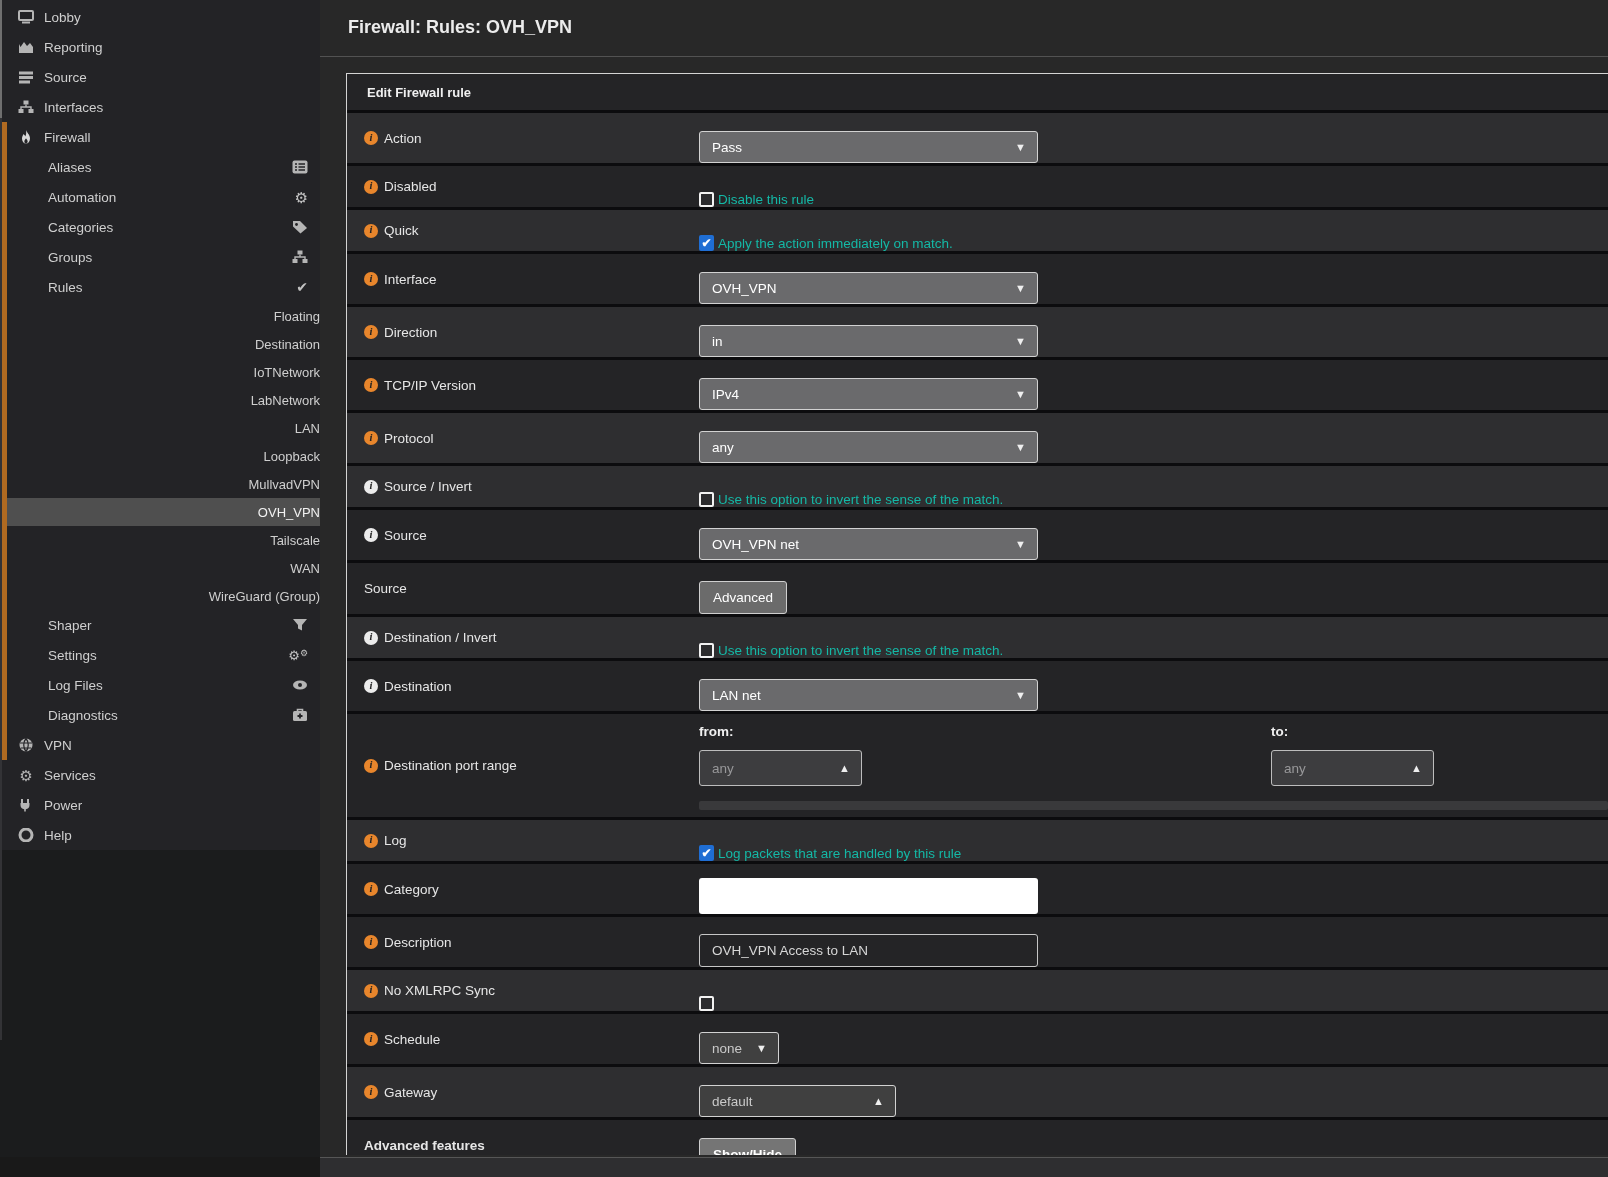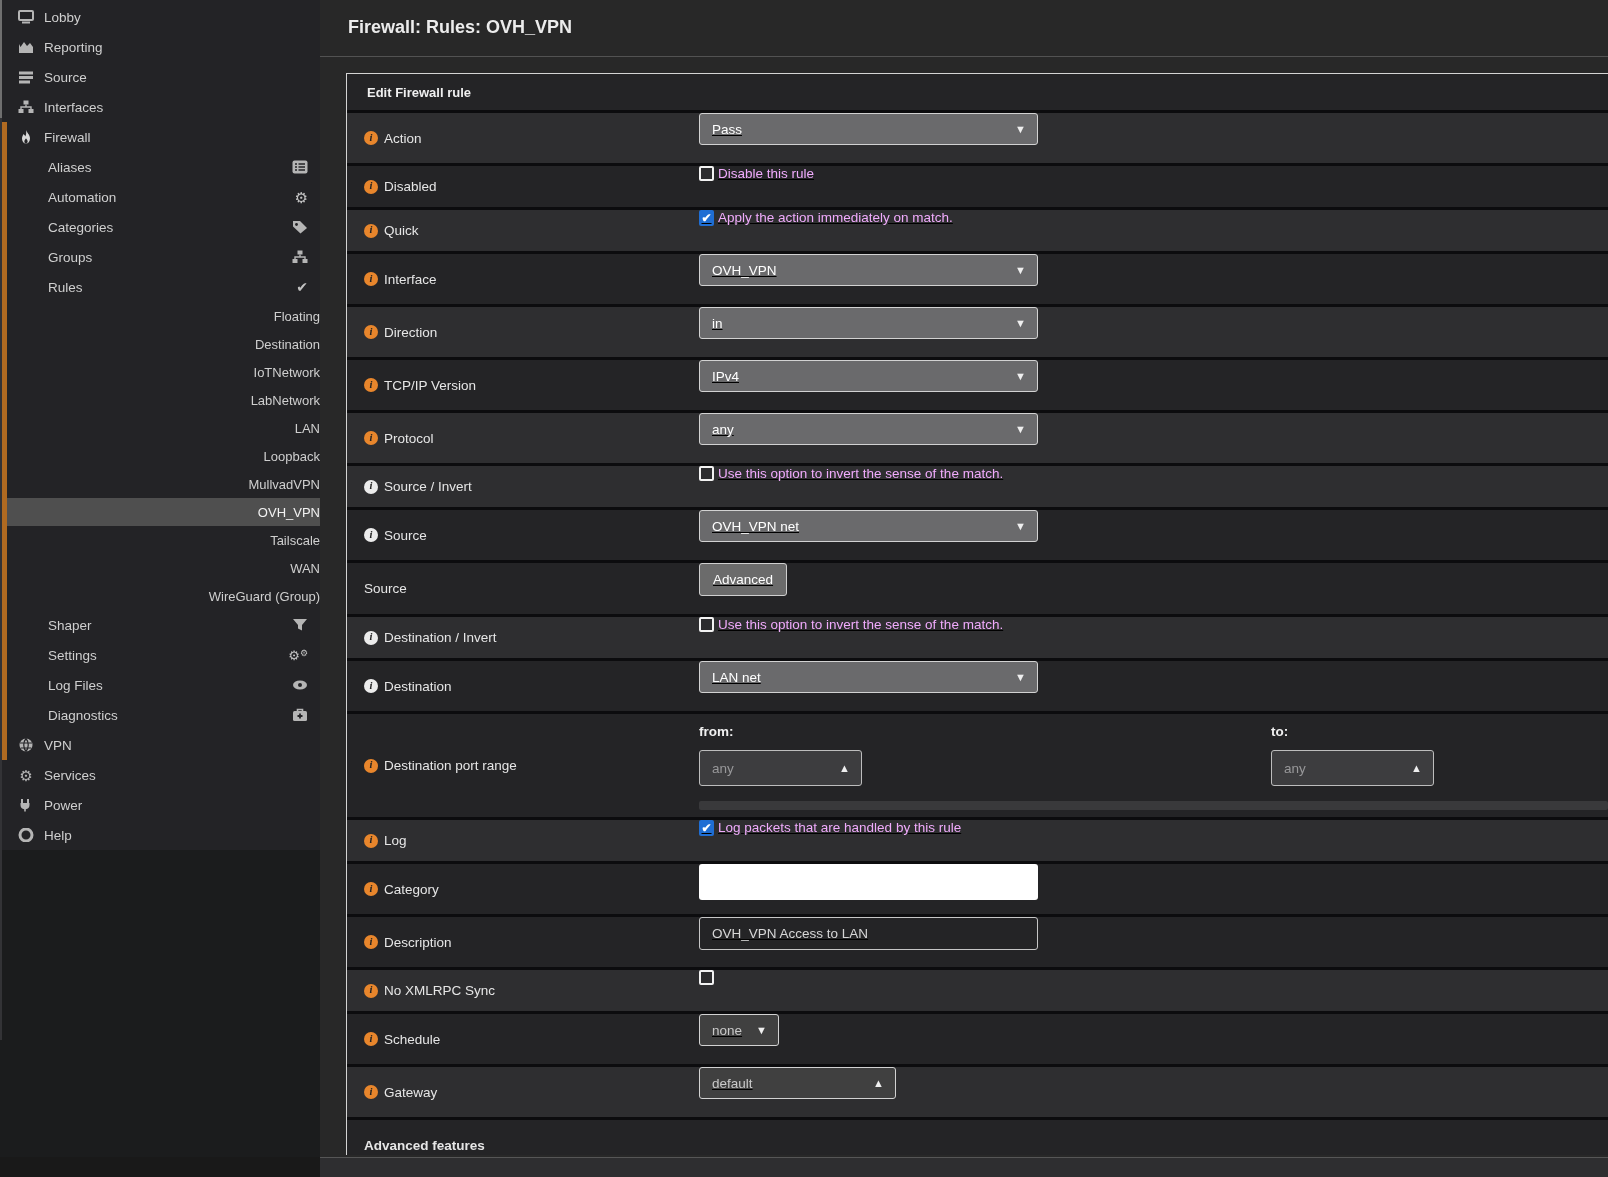--- a/index.html
+++ b/index.html
@@ -33,41 +33,41 @@
   .panel-header { height:39px; background:#242426; display:flex; align-items:center;
                   padding-left:20px; font-size:13px; font-weight:bold; color:#f0f0f0;
                   border-bottom:3px solid #0c0c0e; }
 
   .row { display:flex; border-bottom:3px solid #0c0c0e; }
   .row.tl { background:#2e2e30; }
   .row.td { background:#242426; }
   .lbl { width:352px; flex:0 0 352px; display:flex; align-items:center; padding-left:17px;
          color:#e6e6e6; font-size:13.5px; }
   .lbl.bold { font-weight:bold; }
-  .val { flex:1; display:flex; align-items:flex-start; position:relative;text-decoration:underline; }
+  .val { flex:1; display:flex; align-items:flex-end; position:relative; }
 
   .info { width:14px; height:14px; border-radius:50%; margin-right:6px; flex:0 0 14px;
           display:inline-flex; align-items:center; justify-content:center;
           font-family:"Liberation Serif", serif; font-weight:bold; font-style:italic;
           font-size:10.5px; line-height:1; }
   .info.orange { background:#e8862c; color:#222; }
   .info.white  { background:#ececec; color:#222; }
 
   .sel { height:32px; border:1px solid #d2d2d2; border-radius:3px; background:#6a6a6c;
          color:#fff; font-size:13.5px; display:flex; align-items:center; padding:0 12px;
          position:relative; cursor:pointer; }
   .sel .caret { position:absolute; right:11px; font-size:11px; color:#efefef; }
   .sel.half { background:#404040; color:#c9c9c9; }
   .sel.muted { background:#3d3d3f; color:#98989a; border-color:#bdbdbd; }
 
   .cb { width:15px; height:15px; border:2px solid #f2f2f2; border-radius:2px; background:#2c2c2e;
         margin-right:4px; flex:0 0 15px; cursor:pointer; }
   .cb.on { background:#1f6ed4; border:0; width:16px; height:16px; color:#fff; display:inline-flex;
            align-items:center; justify-content:center; font-size:12px; font-weight:bold; }
-  .cb-text { color:#f0abfc; font-size:13.5px; }
+  .cb-text { color:#14b8a6; font-size:13.5px; }
 
   .btn { border:1px solid #cfcfcf; border-radius:3px; background:#6b6b6b; color:#fff;
          font-size:13.5px; padding:8px 13px; cursor:pointer; }
   .btn.bold { font-weight:bold; background:#757575;margin-top:40px; }
 
   .ti { height:33px; border:1px solid #c6c6c6; border-radius:3px; background:transparent;
         color:#d6d6d6; font-size:13.5px; padding:0 12px; width:339px; }
   .ti.white { background:#ffffff; border:0; height:36px; border-radius:3px; color:#222; }
 
   .pr-label { font-weight:bold; color:#f0f0f0; font-size:13.5px; }

